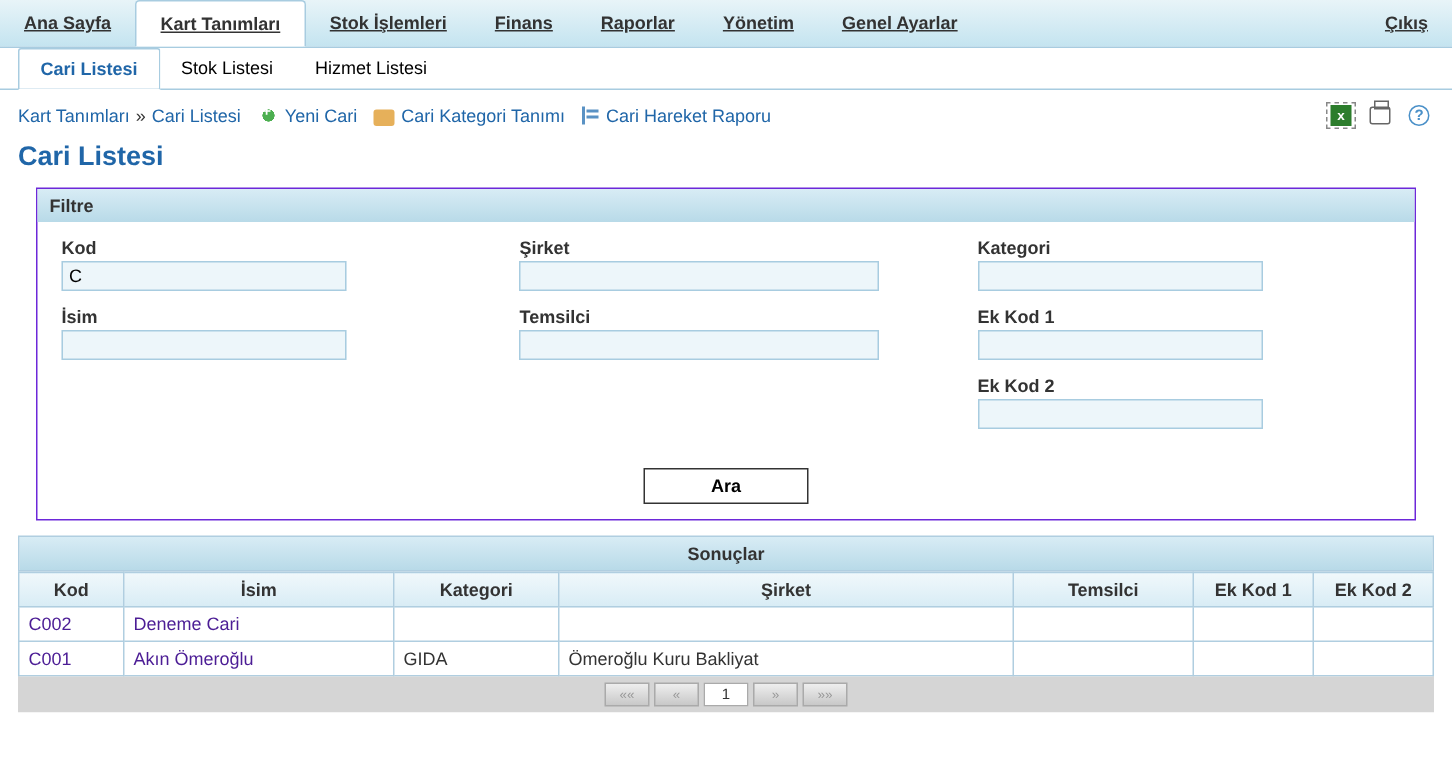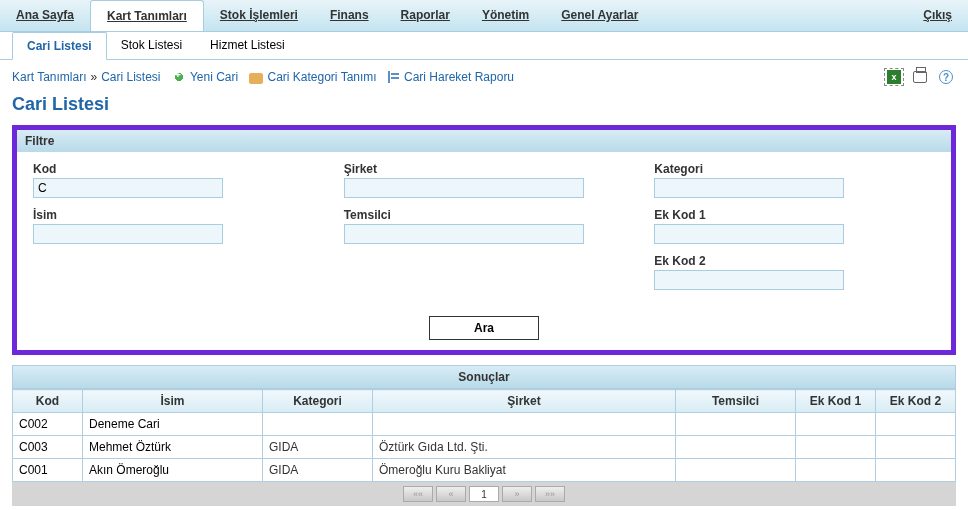--- a/index.html
+++ b/index.html
@@ -32,39 +32,39 @@
     .tool-icon.boxed { border: 1px dashed #888; }
     .excel-icon { width: 14px; height: 14px; background: #2c7d2c; color: #fff; font-size: 9px; display: flex; align-items: center; justify-content: center; font-weight: bold; }
     .print-icon { width: 14px; height: 12px; border: 1px solid #666; border-radius: 2px; position: relative; }
     .print-icon::before { content: ""; position: absolute; width: 8px; height: 4px; border: 1px solid #666; top: -5px; left: 2px; }
     .help-icon { width: 14px; height: 14px; border: 1px solid #4a90c8; border-radius: 50%; color: #4a90c8; font-size: 10px; display: flex; align-items: center; justify-content: center; font-weight: bold; }
     
     
     .page-title { font-size: 18px; color: #2066a8; font-weight: bold; padding: 0 12px 10px 12px; }
     
     
-    .filter-panel { margin: 0 12px; border: 5px solid #6d28d9; }
+    .filter-panel { margin: 0 24px; border: 1px solid #6d28d9; }
     .filter-header { background: linear-gradient(#d8ecf5, #b8dae8); padding: 4px 8px; font-weight: bold; font-size: 12px; }
     .filter-body { padding: 10px 16px; }
     .filter-cols { display: flex; gap: 30px; }
     .filter-col { flex: 1; }
     .filter-group { margin-bottom: 10px; }
     .filter-label { font-weight: bold; font-size: 12px; margin-bottom: 2px; display: block; }
     .filter-input { width: 190px; height: 20px; border: 1px solid #a8cce0; padding: 0 4px; font-size: 12px; background: #edf6fa; }
     .filter-input.wide { width: 240px; }
     .filter-actions { display: flex; justify-content: center; padding: 6px 10px 10px; }
     .btn-search { width: 110px; height: 24px; background: #fff; border: 1px solid #333; font-weight: bold; cursor: pointer; font-size: 12px; }
     
     
     .results-panel { margin: 10px 12px 0; }
     .results-title { background: linear-gradient(#d8ecf5, #b8dae8); border: 1px solid #b0cee0; padding: 4px; text-align: center; font-weight: bold; }
     .results-table { width: 100%; border-collapse: collapse; }
     .results-table th { background: linear-gradient(#f0f8fb, #d8ecf5); border: 1px solid #b0cee0; padding: 4px; font-weight: bold; text-align: center; font-size: 12px; }
     .results-table td { border: 1px solid #b0cee0; padding: 4px 6px; font-size: 12px; }
-    .results-table td a { color: #000000; text-decoration: none; }
+    .results-table td a { color: #4c1d95; text-decoration: none; }
     .col-kod { width: 70px; }
     .col-isim { width: 180px; }
     .col-kategori { width: 110px; }
     .col-temsilci { width: 120px; }
     .col-ek1 { width: 80px; }
     .col-ek2 { width: 80px; }
     
     
     .paginator { background: #d5d5d5; padding: 4px; display: flex; justify-content: center; gap: 3px; margin: 0 12px; }
     .page-btn { width: 30px; height: 16px; background: linear-gradient(#eee, #c8c8c8); border: 1px solid #aaa; color: #999; font-size: 9px; display: inline-flex; align-items: center; justify-content: center; cursor: pointer; }
@@ -181,29 +181,20 @@
       <tr>
         <td><a href="#">C002</a></td>
         <td><a href="#">Deneme Cari</a></td>
         <td></td>
         <td></td>
         <td></td>
         <td></td>
         <td></td>
       </tr>
       <tr>
-        <td><a href="#">C003</a></td>
-        <td><a href="#">Mehmet Öztürk</a></td>
-        <td>GIDA</td>
-        <td>Öztürk Gıda Ltd. Şti.</td>
-        <td></td>
-        <td></td>
-        <td></td>
-      </tr>
-      <tr>
         <td><a href="#">C001</a></td>
         <td><a href="#">Akın Ömeroğlu</a></td>
         <td>GIDA</td>
         <td>Ömeroğlu Kuru Bakliyat</td>
         <td></td>
         <td></td>
         <td></td>
       </tr>
     </tbody>
   </table>

